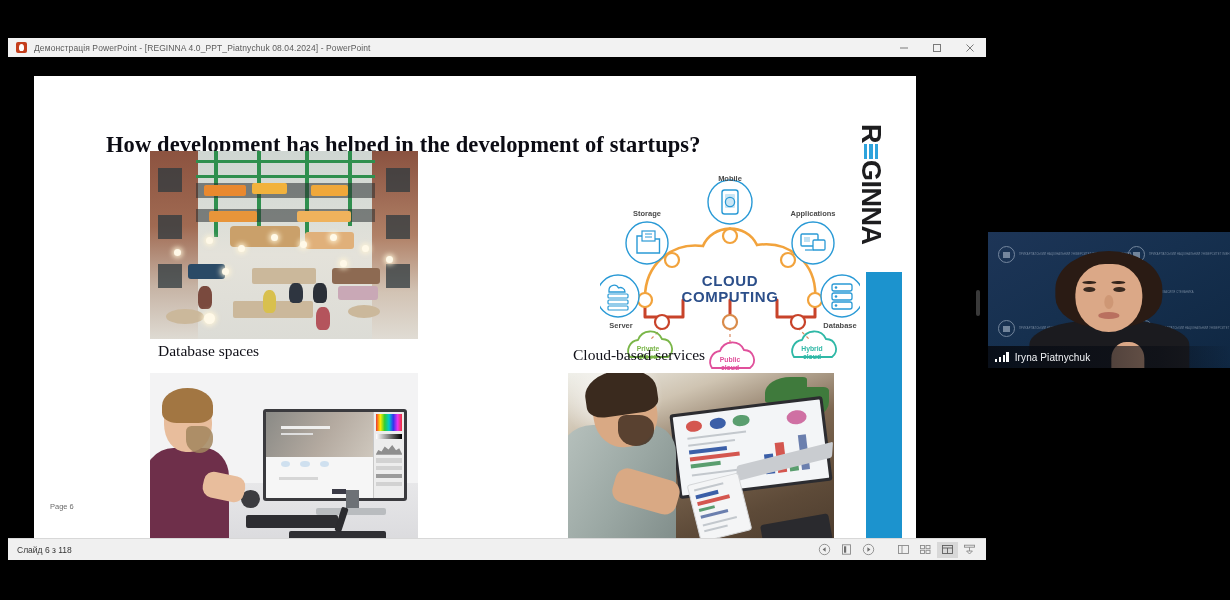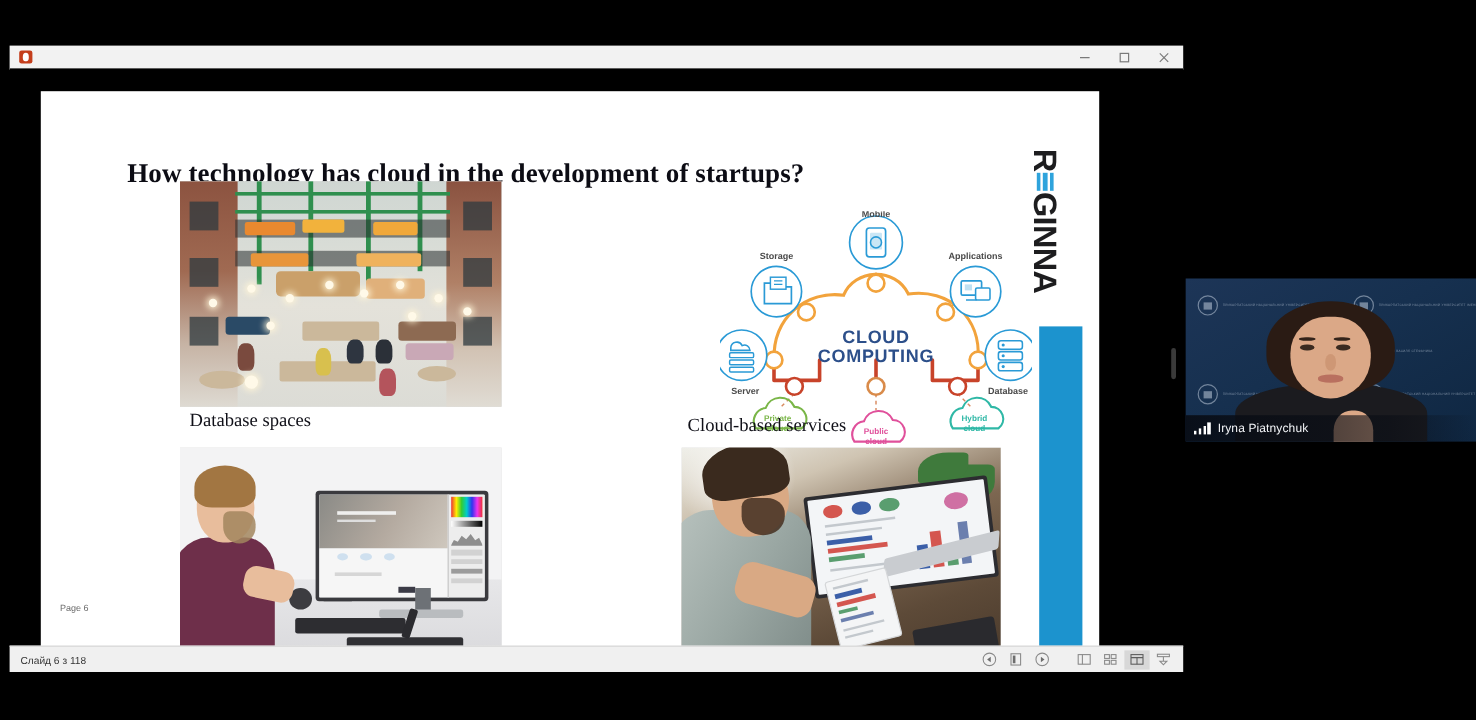--- a/index.html
+++ b/index.html
@@ -149,20 +149,21 @@
 </style>
 </head>
 <body>
 
 <div class="root">
 
   <div class="ppt-window">
 
     <div class="titlebar">
       <div class="pp-logo"></div>
+      <div class="title-text">Демонстрація PowerPoint - [REGINNA 4.0_PPT_Piatnychuk 08.04.2024] - PowerPoint</div>
       <div class="winbtns">
         <div class="winbtn">
           <svg width="10" height="10" viewBox="0 0 10 10">
               <line x1="1" y1="5" x2="9" y2="5" stroke="#7a7a7a" stroke-width="1"></line>
             </svg>
         </div>
         <div class="winbtn">
           <svg width="10" height="10" viewBox="0 0 10 10">
               <rect x="1.5" y="1.5" width="7" height="7" fill="none" stroke="#7a7a7a" stroke-width="1"></rect>
             </svg>
@@ -172,21 +173,21 @@
               <line x1="1.5" y1="1.5" x2="8.5" y2="8.5" stroke="#7a7a7a" stroke-width="1"></line>
               <line x1="8.5" y1="1.5" x2="1.5" y2="8.5" stroke="#7a7a7a" stroke-width="1"></line>
             </svg>
         </div>
       </div>
     </div>
 
     <div class="stage">
       <div class="slide">
 
-        <div class="slide-title">How technology has cloud in the development of startups?</div>
+        <div class="slide-title">How development has helped in the development of startups?</div>
 
         <div class="reginna">
           <div class="vert">
             <span class="word">
               <span>R</span>
               <span class="ebars">
                   <i></i>
                   <i></i>
                   <i></i>
                 </span>

